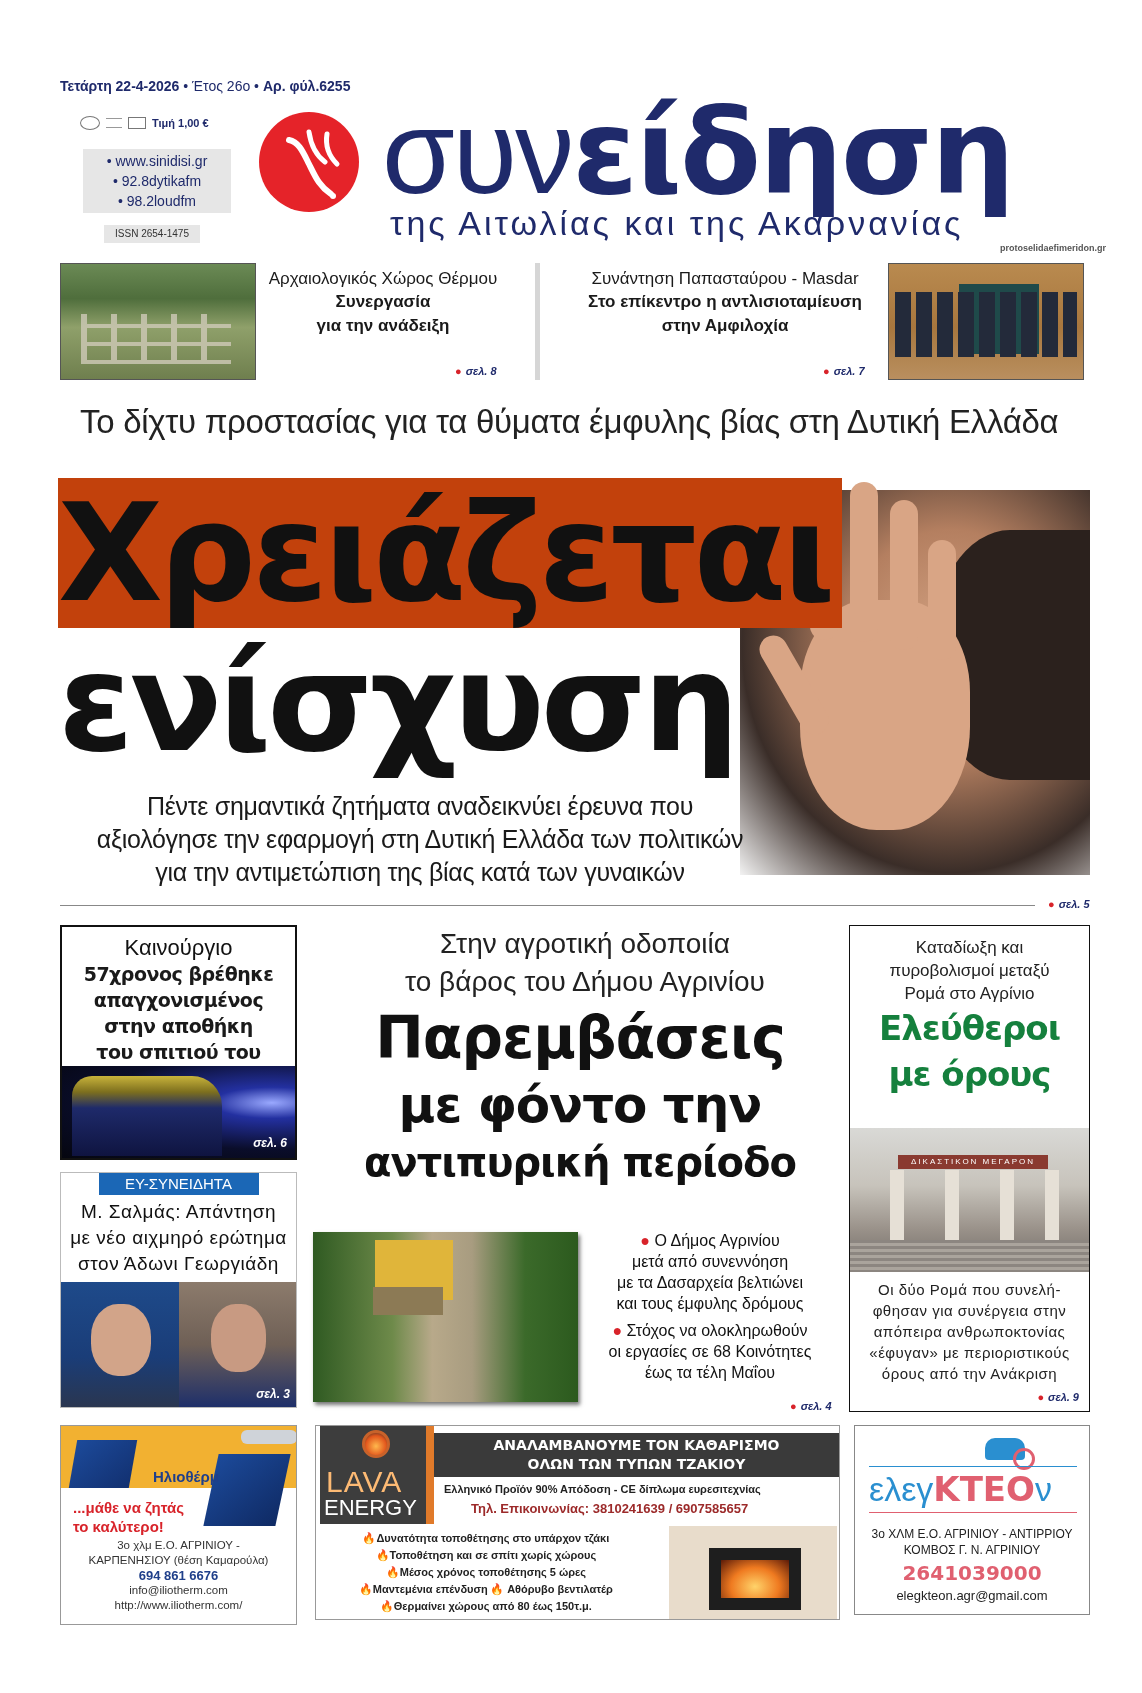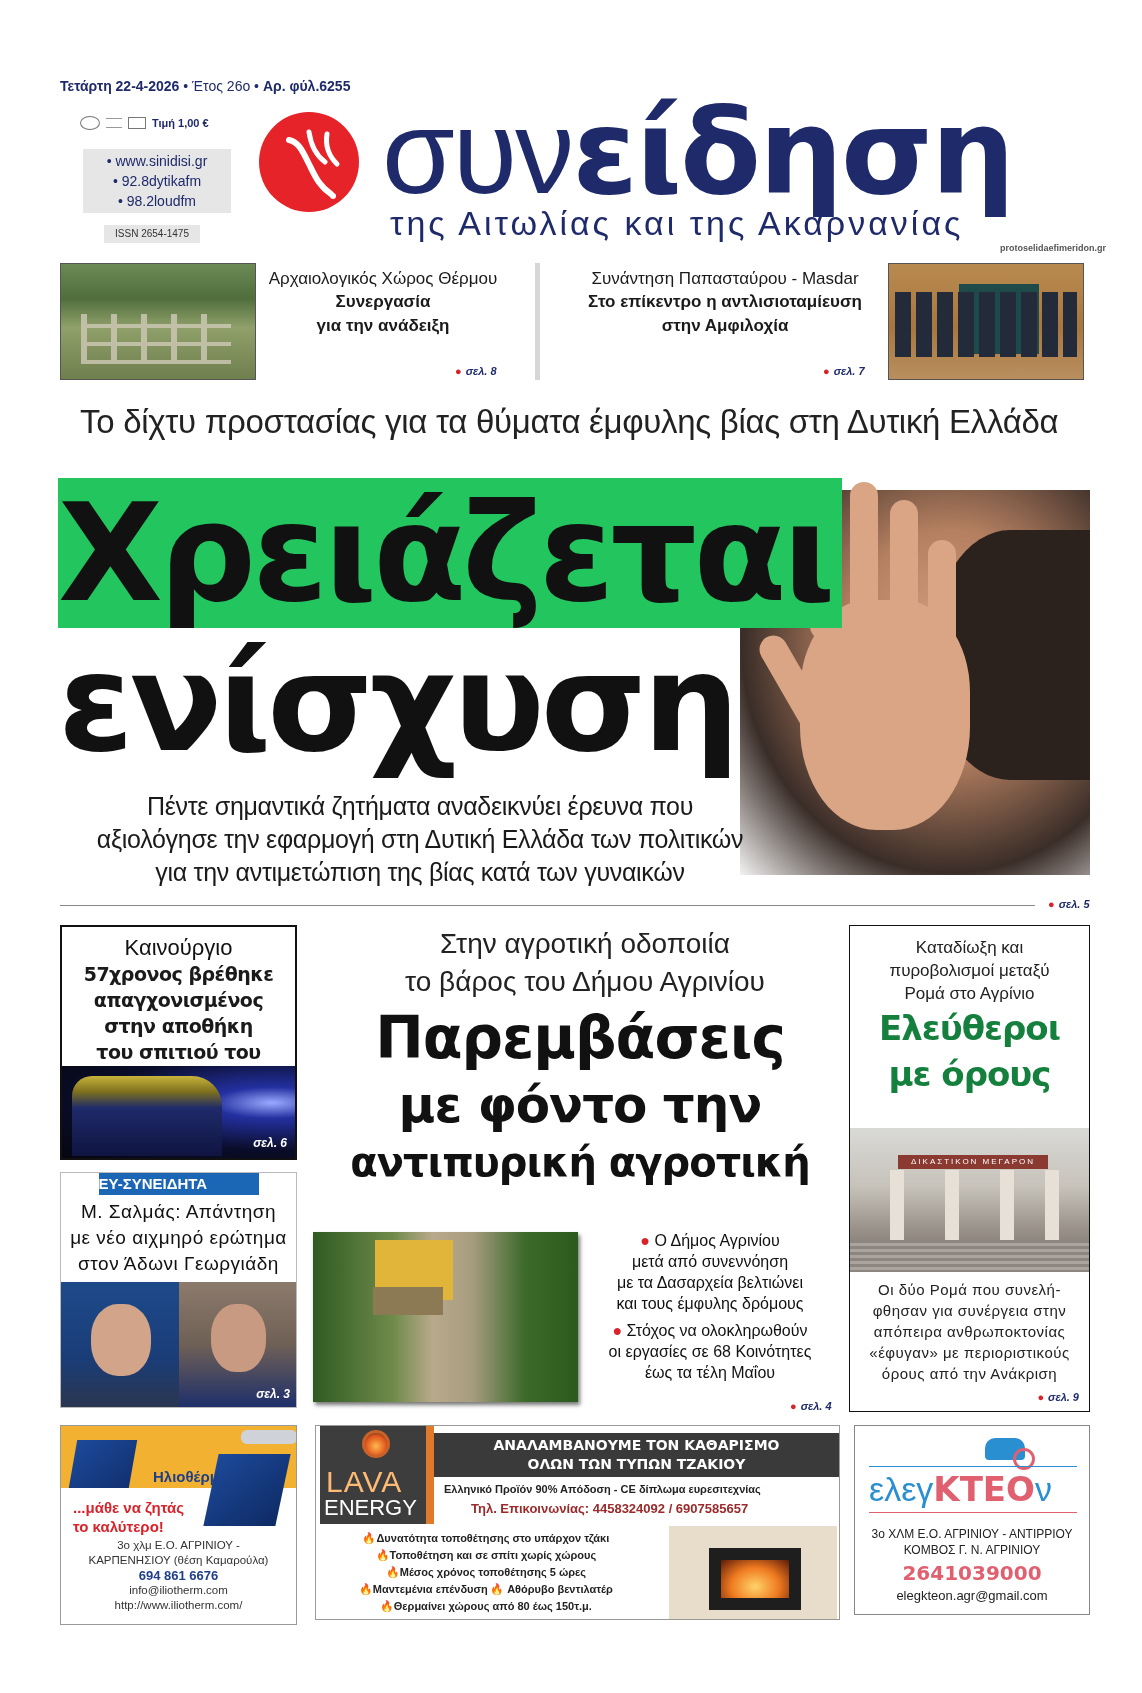--- a/index.html
+++ b/index.html
@@ -42,35 +42,35 @@
   .ph-meeting .people { position: absolute; left: 6px; right: 6px; top: 28px; bottom: 22px; background: repeating-linear-gradient(90deg, #232a3a 0 16px, transparent 16px 21px); }
   .ph-meeting .banner { position: absolute; left: 70px; top: 20px; width: 80px; height: 70px; background: #1f4a4a; }
 
   
   .overline { left: 80px; top: 403px; font-size: 33px; color: #222; letter-spacing: -.3px; }
   .ph-hand { left: 740px; top: 490px; width: 350px; height: 385px; background: radial-gradient(ellipse at 60% 40%, #d4a383 0%, #b47f60 35%, #3a2d28 70%, #f3f3f3 100%); }
   .ph-hand .palm { position: absolute; left: 60px; top: 110px; width: 170px; height: 230px; background: #d9a585; border-radius: 40% 40% 45% 45%; }
   .ph-hand .f { position: absolute; width: 28px; background: #d9a585; border-radius: 14px; }
   .ph-hand .hair { position: absolute; right: 0; top: 40px; width: 160px; height: 250px; background: #2b211d; border-radius: 50% 0 0 50%; }
   .headline { left: 58px; top: 478px; font-size: 136px; line-height: 150px; color: #111; font-family: "DejaVu Sans", sans-serif; font-weight: 900; letter-spacing: -4px; }
-  .headline .l1 { display: inline-block; background: #22c55e; padding-right: 10px; }
+  .headline .l1 { display: inline-block; background: #c2410c; padding-right: 10px; }
   .deck { left: 60px; top: 790px; width: 720px; text-align: center; font-size: 25px; line-height: 33px; color: #1a1a1a; letter-spacing: -.3px; }
   .rule-main { left: 60px; top: 905px; width: 975px; height: 1px; background: #888; }
   .sel5 { left: 1048px; top: 898px; }
 
   
   .box-suicide { left: 60px; top: 925px; width: 237px; height: 235px; border: 2px solid #111; background: #fff; overflow: hidden; }
   .box-suicide .kicker { text-align: center; font-size: 22px; margin-top: 8px; color: #111; }
   .box-suicide .title { text-align: center; font-size: 19px; line-height: 26px; font-weight: 900; font-family: "DejaVu Sans", sans-serif; letter-spacing: -.5px; }
   .ph-ambulance { position: absolute; left: 0; bottom: 0; width: 100%; height: 92px; background: radial-gradient(ellipse at 90% 40%, #9aa9ff 0%, #2330a0 20%, #0a0d2a 60%, #05060f 100%); }
   .ph-ambulance .car { position: absolute; left: 10px; top: 10px; width: 150px; height: 80px; background: linear-gradient(180deg, #c8b33b 0%, #7d6f1e 20%, #1e2a6a 40%, #0f1440 100%); border-radius: 20px 30px 0 0; }
   .ph-ambulance .sel { position: absolute; right: 8px; bottom: 8px; color: #fff; font-size: 12px; }
 
   .box-salmas { left: 60px; top: 1172px; width: 237px; height: 236px; border: 1px solid #bbb; background: #fff; overflow: hidden; }
-  .box-salmas .tag { margin: 0 auto; margin-top: 0; width: 160px; height: 22px; background: #1b67b6; color: #fff; font-size: 15px; font-weight: bold; line-height: 22px; }
+  .box-salmas .tag { margin: 0 auto; margin-top: 0; width: 160px; height: 22px; background: #1b67b6; color: #fff; text-align: center; font-size: 15px; font-weight: normal; line-height: 22px; }
   .box-salmas .title { text-align: center; font-size: 19px; line-height: 26px; color: #111; margin-top: 4px; letter-spacing: .5px; }
   .ph-salmas { position: absolute; left: 0; bottom: 0; width: 118px; height: 125px; background: linear-gradient(180deg, #1e4a8a 0%, #1a3d78 60%, #2a3650 100%); }
   .ph-salmas .face { position: absolute; left: 30px; top: 22px; width: 60px; height: 72px; background: #d2a489; border-radius: 45%; }
   .ph-georg { position: absolute; right: 0; bottom: 0; width: 117px; height: 125px; background: linear-gradient(180deg, #8c7b6c 0%, #6f6056 50%, #1e2f6a 100%); }
   .ph-georg .face { position: absolute; left: 32px; top: 22px; width: 55px; height: 68px; background: #c89a82; border-radius: 45%; }
   .ph-georg .sel { position: absolute; right: 6px; bottom: 6px; color: #fff; font-size: 12px; }
 
   
   .center-kicker { left: 340px; top: 925px; width: 490px; text-align: center; font-size: 28px; line-height: 38px; color: #222; }
   .center-headline { left: 300px; top: 1003px; width: 560px; text-align: center; font-family: "DejaVu Sans", sans-serif; font-weight: 900; color: #111; letter-spacing: -1px; }
@@ -238,21 +238,21 @@
   </div>
 </div>
 
 <div class="abs center-kicker">
   <div>Στην αγροτική οδοποιία</div>
   <div>το βάρος του Δήμου Αγρινίου</div>
 </div>
 <div class="abs center-headline">
   <div class="h1">Παρεμβάσεις</div>
   <div class="h2">με φόντο την</div>
-  <div class="h3">αντιπυρική αγροτική</div>
+  <div class="h3">αντιπυρική περίοδο</div>
 </div>
 <div class="abs photo ph-road">
   <div class="dozer"></div>
     <div class="blade"></div>
 </div>
 <div class="abs bullets">
   <p>
     <span class="dot">●</span> <span>Ο Δήμος Αγρινίου</span><br>
     <span>μετά από συνεννόηση</span><br>
     <span>με τα Δασαρχεία βελτιώνει</span><br>
@@ -316,21 +316,21 @@
     <div class="flame"></div>
     <div class="orange"></div>
     <div class="word">LAVA</div>
     <div class="word2">ENERGY</div>
   </div>
   <div class="hdr">
     <div>ΑΝΑΛΑΜΒΑΝΟΥΜΕ ΤΟΝ ΚΑΘΑΡΙΣΜΟ</div>
     <div>ΟΛΩΝ ΤΩΝ ΤΥΠΩΝ ΤΖΑΚΙΟΥ</div>
   </div>
   <div class="line1">Ελληνικό Προϊόν 90% Απόδοση - CE δίπλωμα ευρεσιτεχνίας</div>
-  <div class="line2">Τηλ. Επικοινωνίας: 4458324092 / 6907585657</div>
+  <div class="line2">Τηλ. Επικοινωνίας: 3810241639 / 6907585657</div>
   <div class="feats">
     <div><span class="fl">🔥</span><span>Δυνατότητα τοποθέτησης στο υπάρχον τζάκι</span></div>
     <div><span class="fl">🔥</span><span>Τοποθέτηση και σε σπίτι χωρίς χώρους</span></div>
     <div><span class="fl">🔥</span><span>Μέσος χρόνος τοποθέτησης 5 ώρες</span></div>
     <div><span class="fl">🔥</span><span>Μαντεμένια επένδυση  🔥 Αθόρυβο βεντιλατέρ</span></div>
     <div><span class="fl">🔥</span><span>Θερμαίνει χώρους από 80 έως 150τ.μ.</span></div>
   </div>
   <div class="fireplace">
     <div class="insert">
         <div class="fire"></div>

